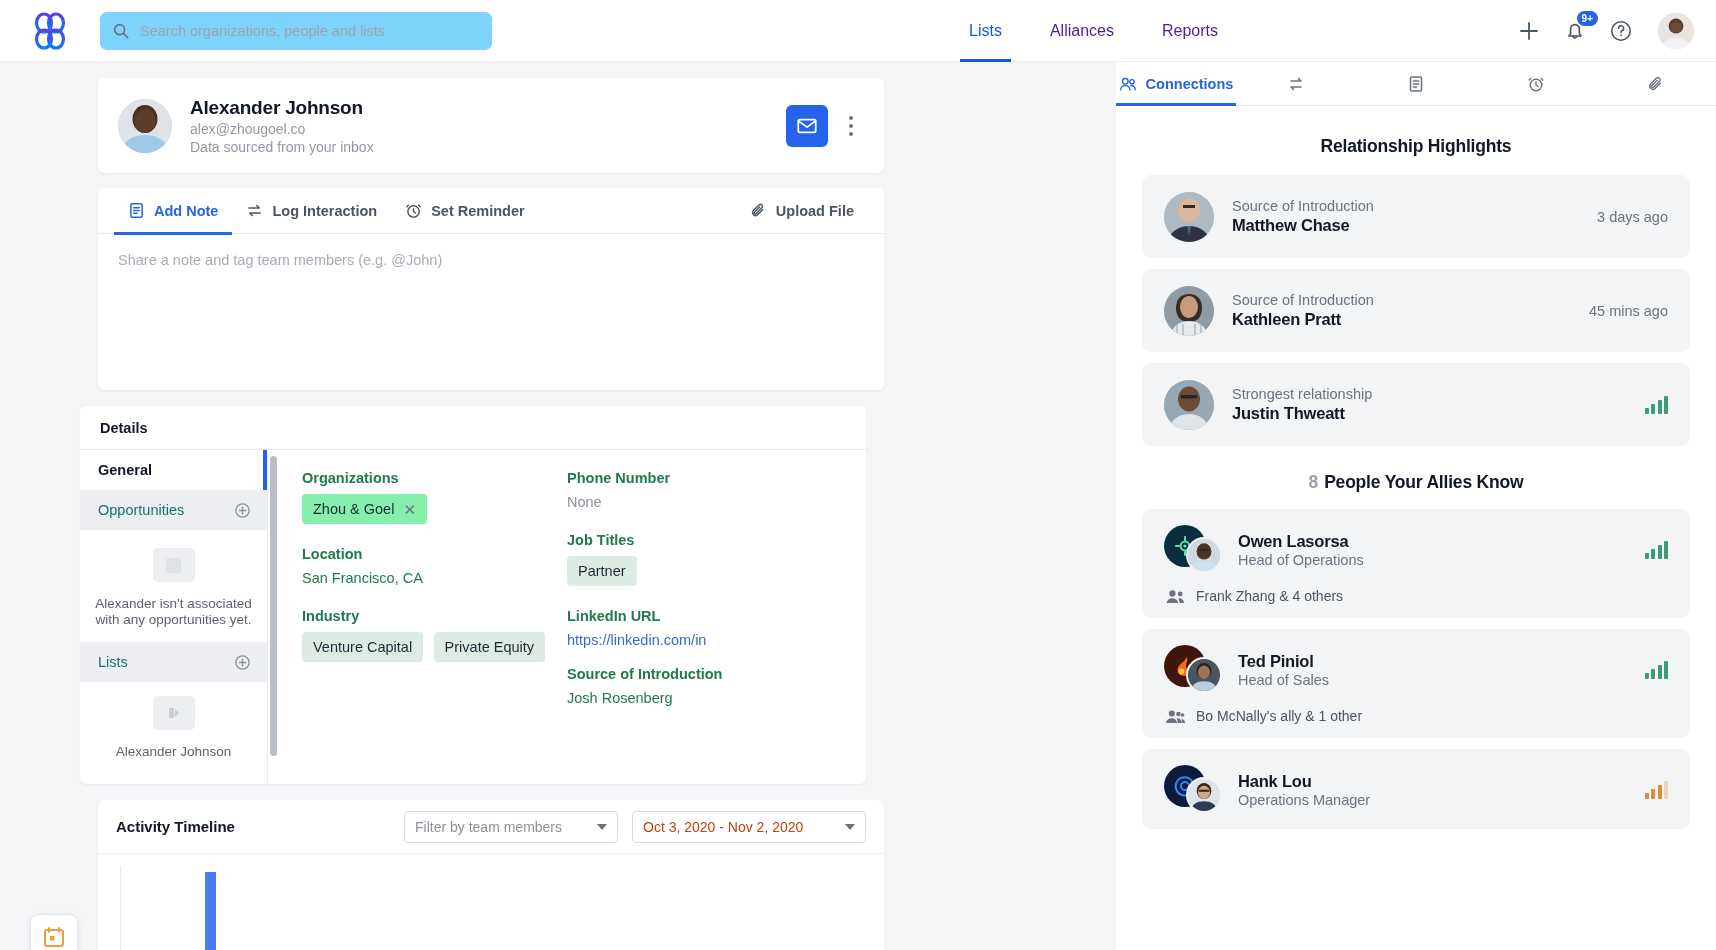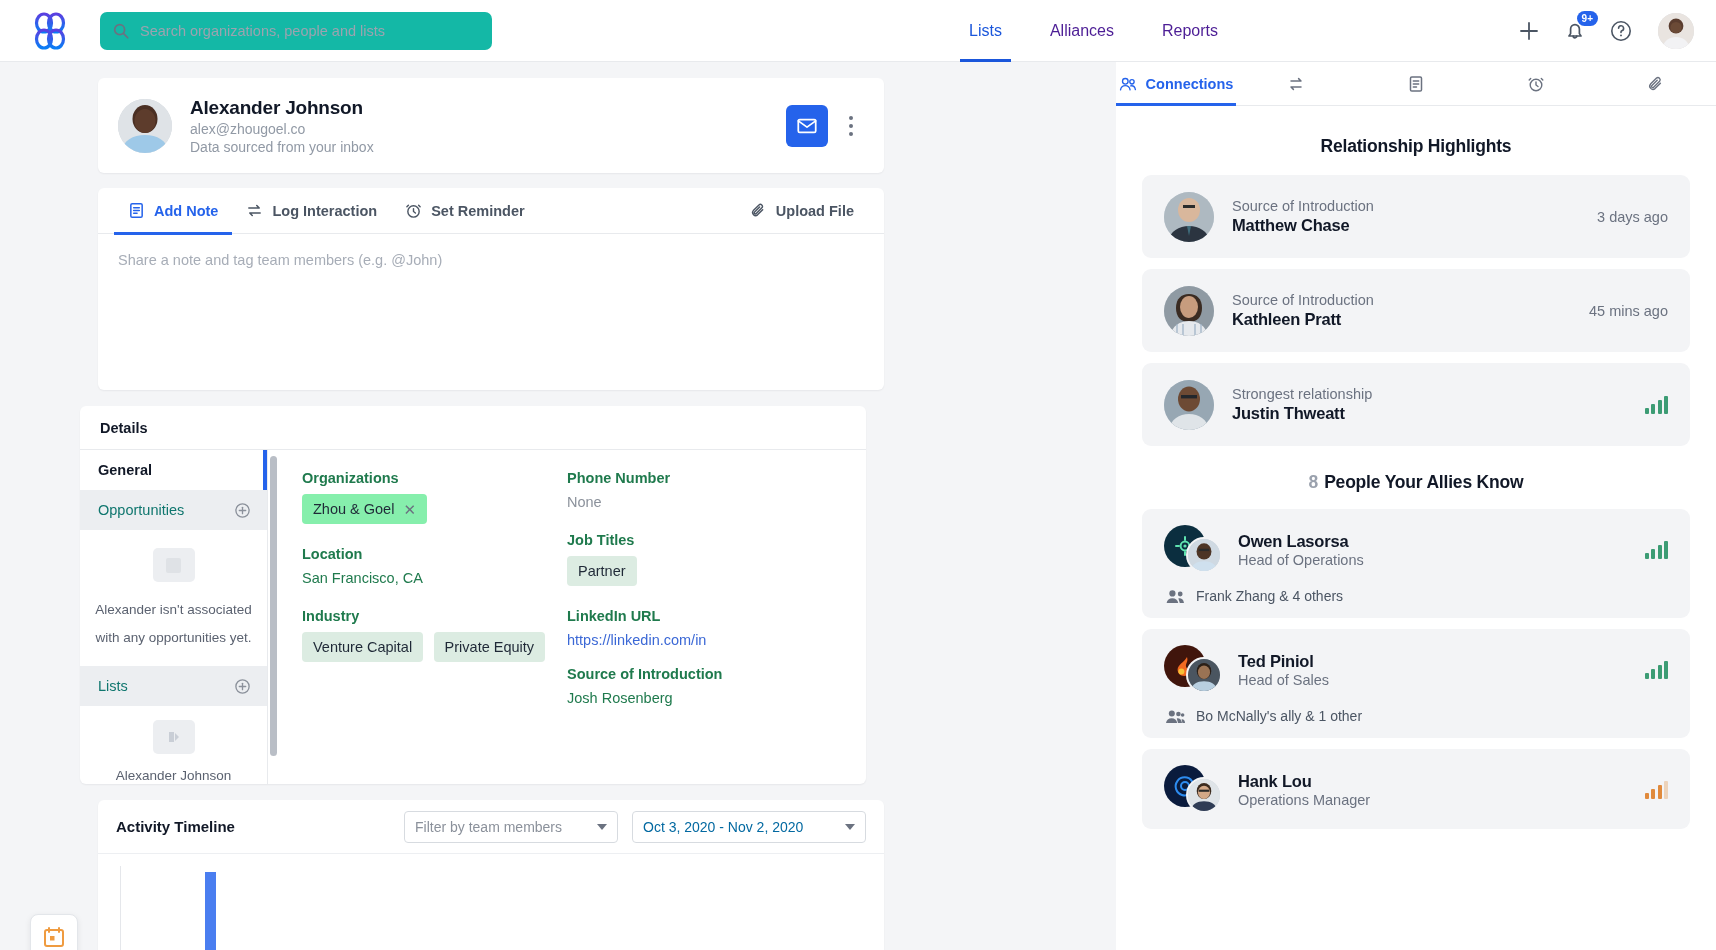--- a/index.html
+++ b/index.html
@@ -13,21 +13,21 @@
 
   
   .topbar {
     position: absolute; top: 0; left: 0; width: 1716px; height: 62px;
     background: #ffffff; border-bottom: 1px solid #e8eaed;
     display: flex; align-items: center;
   }
   .logo { margin-left: 28px; width: 44px; height: 44px; display:flex; align-items:center; justify-content:center; }
   .search-wrap {
     margin-left: 28px; width: 392px; height: 38px;
-    background: #14b8a6; border-radius: 7px;
+    background: #7dd3fc; border-radius: 7px;
     display: flex; align-items: center; padding: 0 12px;
   }
   .search-icon { width: 18px; height: 18px; flex: 0 0 18px; color: #6b7280; }
   .search-input {
     flex: 1; border: none; outline: none; background: transparent;
     font-family: "Liberation Sans", sans-serif; font-size: 14.5px;
     color: #374151; margin-left: 10px;
   }
   .search-input::placeholder { color: #9ca3af; }
 
@@ -104,21 +104,21 @@
   .dnav { width: 188px; border-right:1px solid #e8eaed; position:relative; }
   .dnav-item { height: 40px; display:flex; align-items:center; padding:0 18px; font-size:14.5px; }
   .dnav-item.general { font-weight:bold; color:#111827; position:relative; }
   .dnav-item.general::after { content:""; position:absolute; right:0; top:0; bottom:0; width:4px; background:#2563eb;}
   .dnav-section { height: 40px; background:#eceef1; display:flex; align-items:center;
                   justify-content:space-between; padding:0 16px 0 18px; font-size:14.5px; color:#0f766e;}
   .plus-circle { width:17px; height:17px; color:#8b919b; cursor:pointer;}
   .empty-block { padding: 18px 14px 14px; text-align:center; }
   .eb-icon { width:42px; height:34px; background:#eceef1; border-radius:5px; margin:0 auto 14px;
              display:flex; align-items:center; justify-content:center;}
-  .eb-text { font-size:13.5px; color:#5b6270; line-height:28px;}
+  .eb-text { font-size:13.5px; color:#5b6270; line-height:16px;}
   .list-item-name { font-size:13.5px; color:#5b6270; text-align:center; margin-top:10px;}
   .scroll-track { position:absolute; right:-10px; top:0; width:7px; height:334px; }
   .scroll-thumb { width:7px; background:#b9bec6; border-radius:4px; height:300px; margin-top:6px;}
 
   .dfields { flex:1; display:flex; padding: 20px 0 0 34px; }
   .dcol { width: 265px; }
   .flabel { font-size:14.5px; font-weight:bold; color:#1f7a4d; margin-bottom:8px; }
   .fgroup { margin-bottom: 22px; }
   .chip { display:inline-flex; align-items:center; gap:9px; background:#86efac; color:#1f2937;
           border-radius:4px; padding:7px 11px; font-size:14.5px; }
@@ -130,21 +130,21 @@
   .fval-link { font-size:14.5px; color:#3b68d6; cursor:pointer; }
 
   
   .timeline-card { position: absolute; left: 98px; top: 738px; width: 786px; height: 200px; overflow:hidden;}
   .tl-head { height:54px; display:flex; align-items:center; padding:0 18px; gap:14px; border-bottom:1px solid #edeff2;}
   .tl-title { font-size:15px; font-weight:bold; color:#111827; flex:1;}
   .select-box {
     height:32px; border:1px solid #d7dbe0; border-radius:4px; display:flex; align-items:center;
     padding:0 10px; font-size:14px; color:#8b919b; gap:10px; cursor:pointer; background:#fff;
   }
-  .select-box.dark { color:#0369a1;gap:24px; }
+  .select-box.dark { color:#c2410c;gap:24px; }
   .caret { width:0;height:0;border-left:5px solid transparent;border-right:5px solid transparent;
            border-top:6px solid #6b7280;}
   .chart-area { position:relative; height:146px; padding: 12px 22px 0 22px; }
   .axis-y { position:absolute; left:22px; top:12px; bottom:0; width:1px; background:#e5e7eb;}
   .bar { position:absolute; width:11px; background:#4a7ef0; }
 
   
   .float-widget {
     position:absolute; left:30px; top:852px; width:48px; height:98px;
     background:#fff; border:1px solid #e3e6ea; border-radius:8px;

